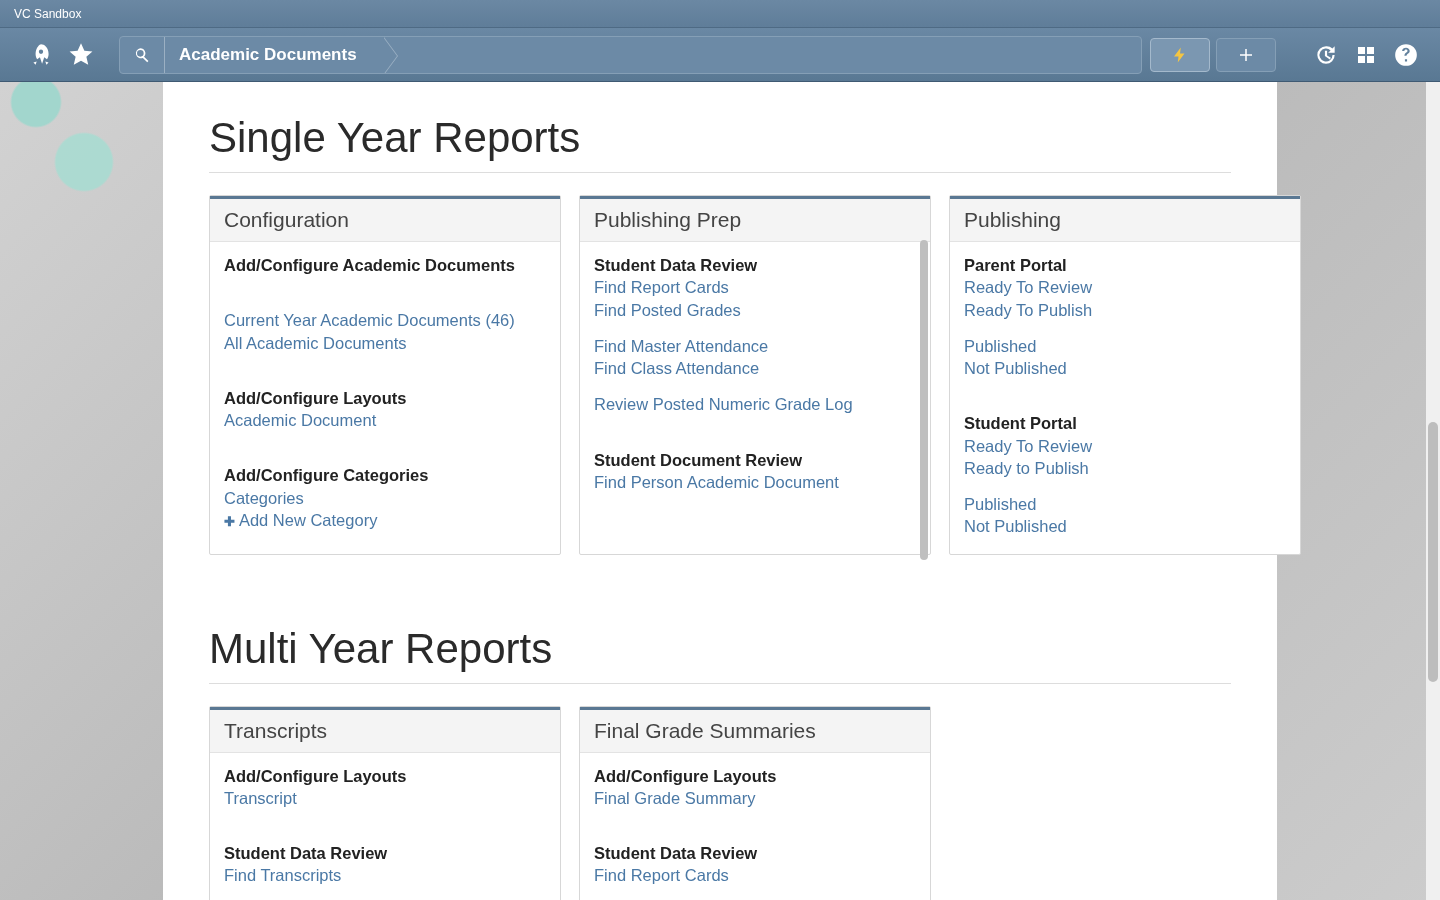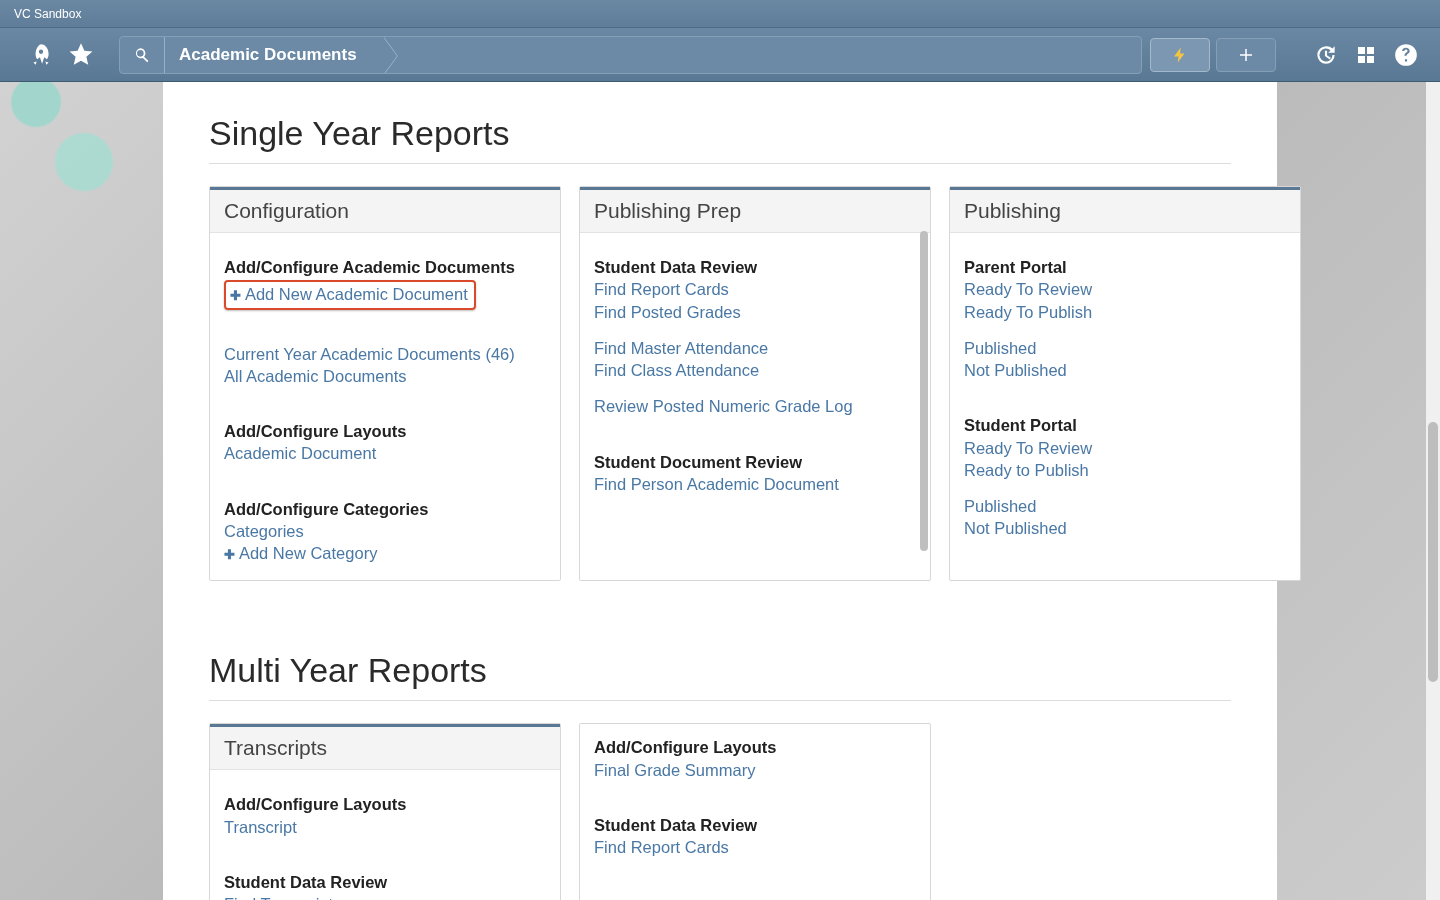--- a/index.html
+++ b/index.html
@@ -62,29 +62,29 @@
     padding: 20px 46px 80px 46px;
   }
   
   .bg-blob {
     position: absolute; top: 82px; left: 0; width: 120px; height: 200px;
     background: radial-gradient(circle at 30% 10%, #8fd9cc 0 24px, transparent 26px),
                 radial-gradient(circle at 70% 40%, #9fe0d3 0 28px, transparent 30px);
     opacity: .7; pointer-events: none;
   }
   h1.section-title {
-    font-size: 34px; font-weight: 400; color: #2a2a2a; margin: 12px 0 10px 0;
+    font-size: 42px; font-weight: 400; color: #2a2a2a; margin: 12px 0 10px 0;
   }
   hr.rule { border: none; border-top: 1px solid #ddd; margin-bottom: 22px; }
   .card-row { display: flex; gap: 18px; }
   .card {
     border: 1px solid #d7d7d7; border-radius: 2px; background: #fff;
     flex: 0 0 340px; display: flex; flex-direction: column; position: relative;
   }
-  .card.wide { flex: 0 0 352px; gap: 11px; }
+  .card.wide { flex: 0 0 352px; }
   .card-head {
     background: #f4f4f4; border-top: 3px solid #5a7893; border-bottom: 1px solid #e3e3e3;
     padding: 9px 14px; font-size: 21px; color: #444;
   }
   .card-body { padding: 12px 14px 16px 14px; font-size: 16.5px; line-height: 1.35; }
   .grp { margin-bottom: 33px; }
   .grp:last-child { margin-bottom: 0; }
   .grp-title { font-weight: 700; color: #222; }
   a.lk, .lk { color: #4a78a5; text-decoration: none; cursor: pointer; display: inline-block; }
   .plus-link::before {
@@ -180,23 +180,20 @@
     <h1 class="section-title">Single Year Reports</h1>
     <hr class="rule">
 
     <div class="card-row">
 
       <div class="card wide">
         <div class="card-head">Configuration</div>
         <div class="card-body">
           <div class="grp">
             <div class="grp-title">Add/Configure Academic Documents</div>
-            <span class="highlight-box">
-              <a class="lk plus-link">Add New Academic Document</a>
-            </span>
           </div>
           <div class="grp">
             <a class="lk">Current Year Academic Documents  (46)</a><br>
             <a class="lk">All Academic Documents</a>
           </div>
           <div class="grp">
             <div class="grp-title">Add/Configure Layouts</div>
             <a class="lk">Academic Document</a>
           </div>
           <div class="grp">
@@ -264,20 +261,21 @@
             <a class="lk">Transcript</a>
           </div>
           <div class="grp">
             <div class="grp-title">Student Data Review</div>
             <a class="lk">Find Transcripts</a>
           </div>
         </div>
       </div>
 
       <div class="card wide">
+        <div class="card-head">Final Grade Summaries</div>
         <div class="card-body">
           <div class="grp">
             <div class="grp-title">Add/Configure Layouts</div>
             <a class="lk">Final Grade Summary</a>
           </div>
           <div class="grp">
             <div class="grp-title">Student Data Review</div>
             <a class="lk">Find Report Cards</a>
           </div>
         </div>

